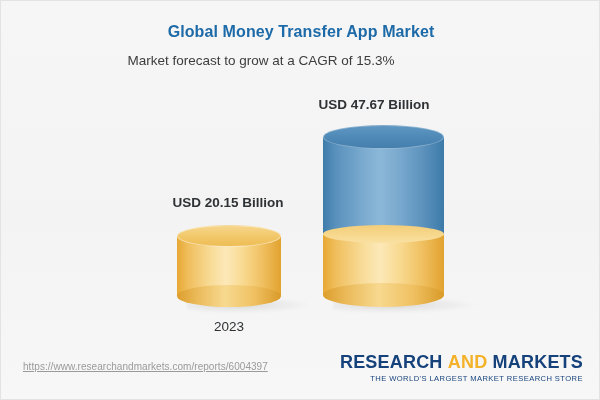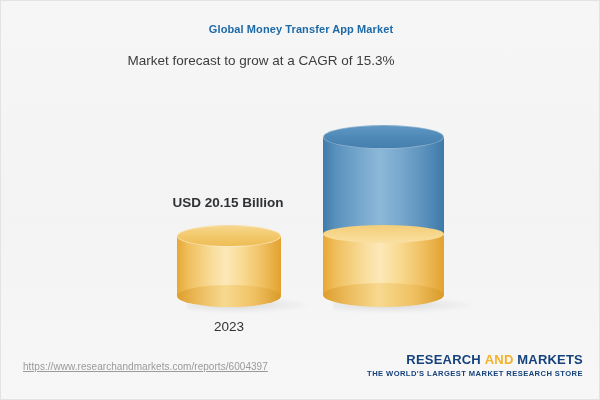--- a/index.html
+++ b/index.html
@@ -20,21 +20,21 @@
     overflow: hidden;
   }
 
   
   .chart-title {
     position: absolute;
     left: 0;
     top: 22px;
     width: 600px;
     text-align: center;
-    font-size: 11px;
+    font-size: 16px;
     font-weight: bold;
     color: #1d6aa8;
     letter-spacing: 0.1px;
   }
   .chart-subtitle {
     position: absolute;
     left: 0;
     top: 52px;
     width: 520px;
     text-align: center;
@@ -165,33 +165,33 @@
     color: #9a9a9a;
     letter-spacing: 0.05px;
   }
   .logo {
     position: absolute;
     right: 18px;
     top: 6px;
     text-align: right;
   }
   .logo-main {
-    font-size: 13px;
+    font-size: 18px;
     font-weight: bold;
     color: #16427c;
     letter-spacing: 0.2px;
     line-height: 1.05;
     white-space: nowrap;
   }
   .logo-and {
     color: #f3b229;
   }
   .logo-tag {
     font-size: 7.6px;
-    font-weight: bold;
+    font-weight: normal;
     color: #16427c;
     letter-spacing: 0.42px;
     margin-top: 2px;
     white-space: nowrap;
   }
 </style>
 </head>
 <body>
 
 <div class="card">
@@ -210,20 +210,21 @@
         <div class="seg seg-gold" style="top:0; bottom:0;"></div>
       </div>
 
       <div class="foot foot-gold" style="height:22px;"></div>
 
       <div class="cap cap-gold" style="top:0; height:22px;"></div>
     </div>
 
     <div class="x-label" style="left:118px; top:318px;">2023</div>
 
+    <div class="value-label" style="left:263px; top:96px;">USD 47.67 Billion</div>
 
     <div class="cylinder" style="left:322px; top:124px; width:121px; height:182px;">
       <div class="cyl-shadow"></div>
 
       <div class="cyl-body" style="top:12px; bottom:12px;">
         <div class="seg seg-blue" style="top:0; height:97px;"></div>
         <div class="seg seg-gold" style="top:97px; bottom:0;"></div>
 
         <div class="seam" style="top:88px; height:18px;"></div>
       </div>

